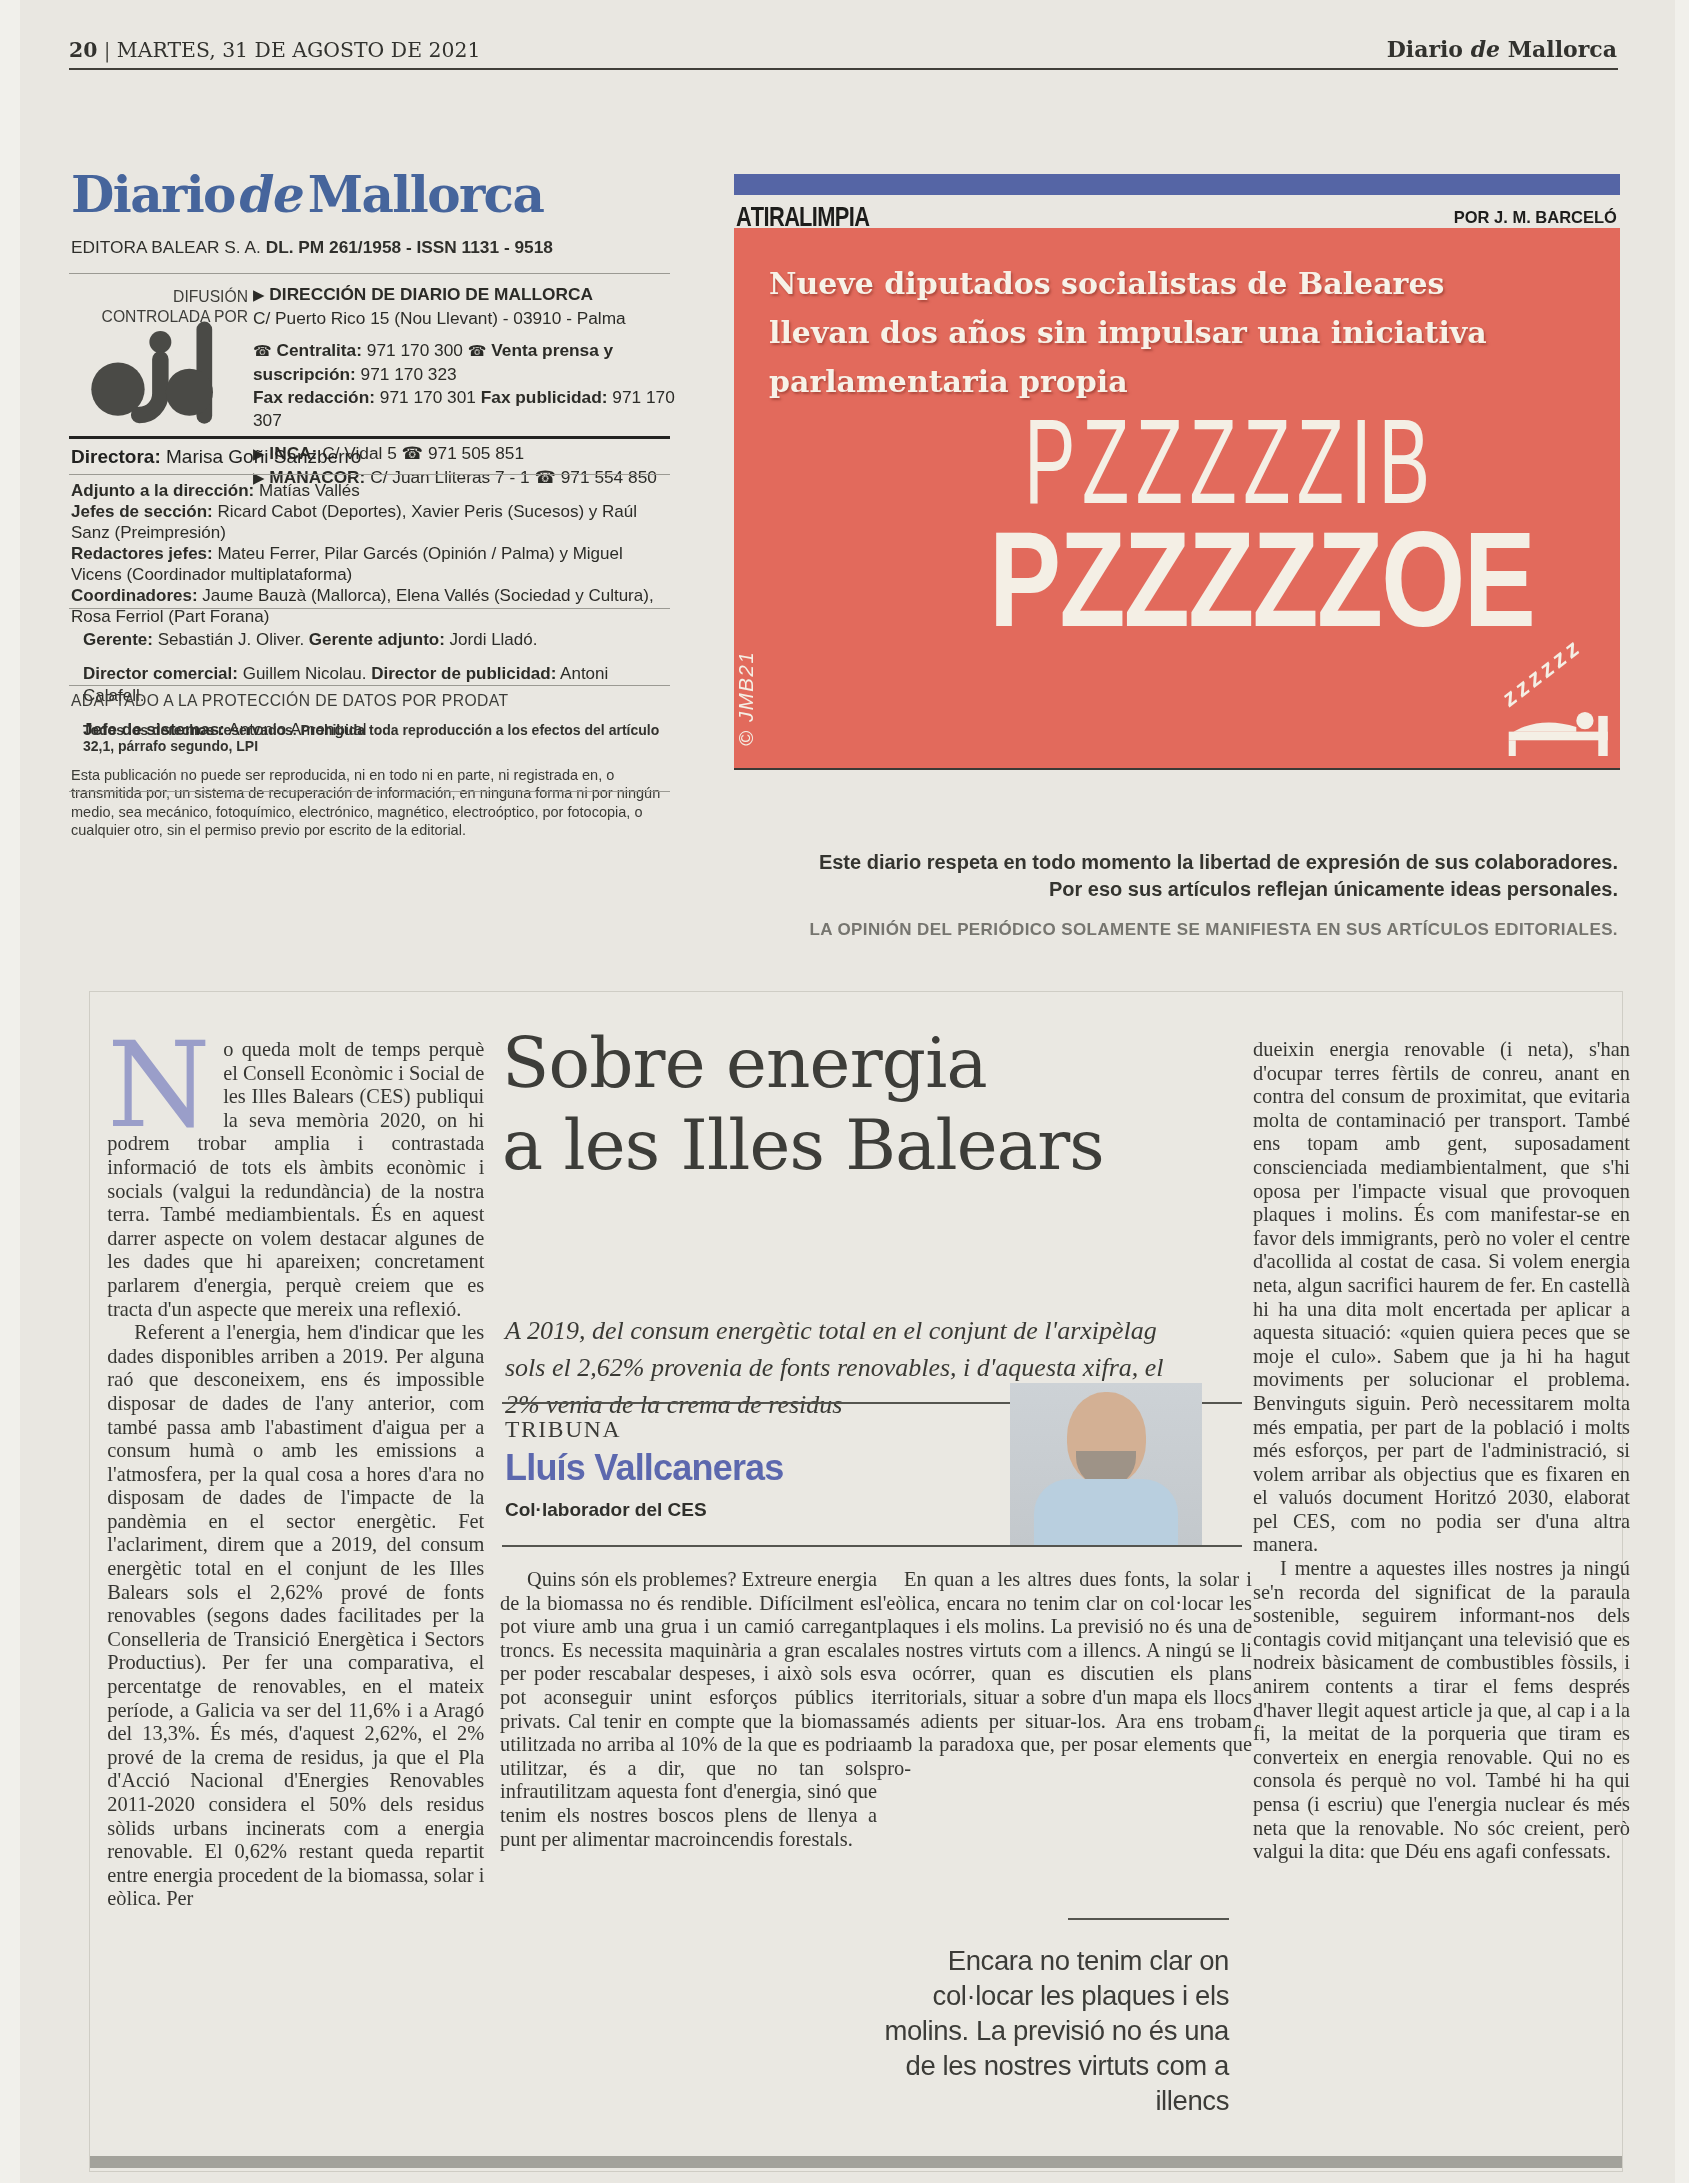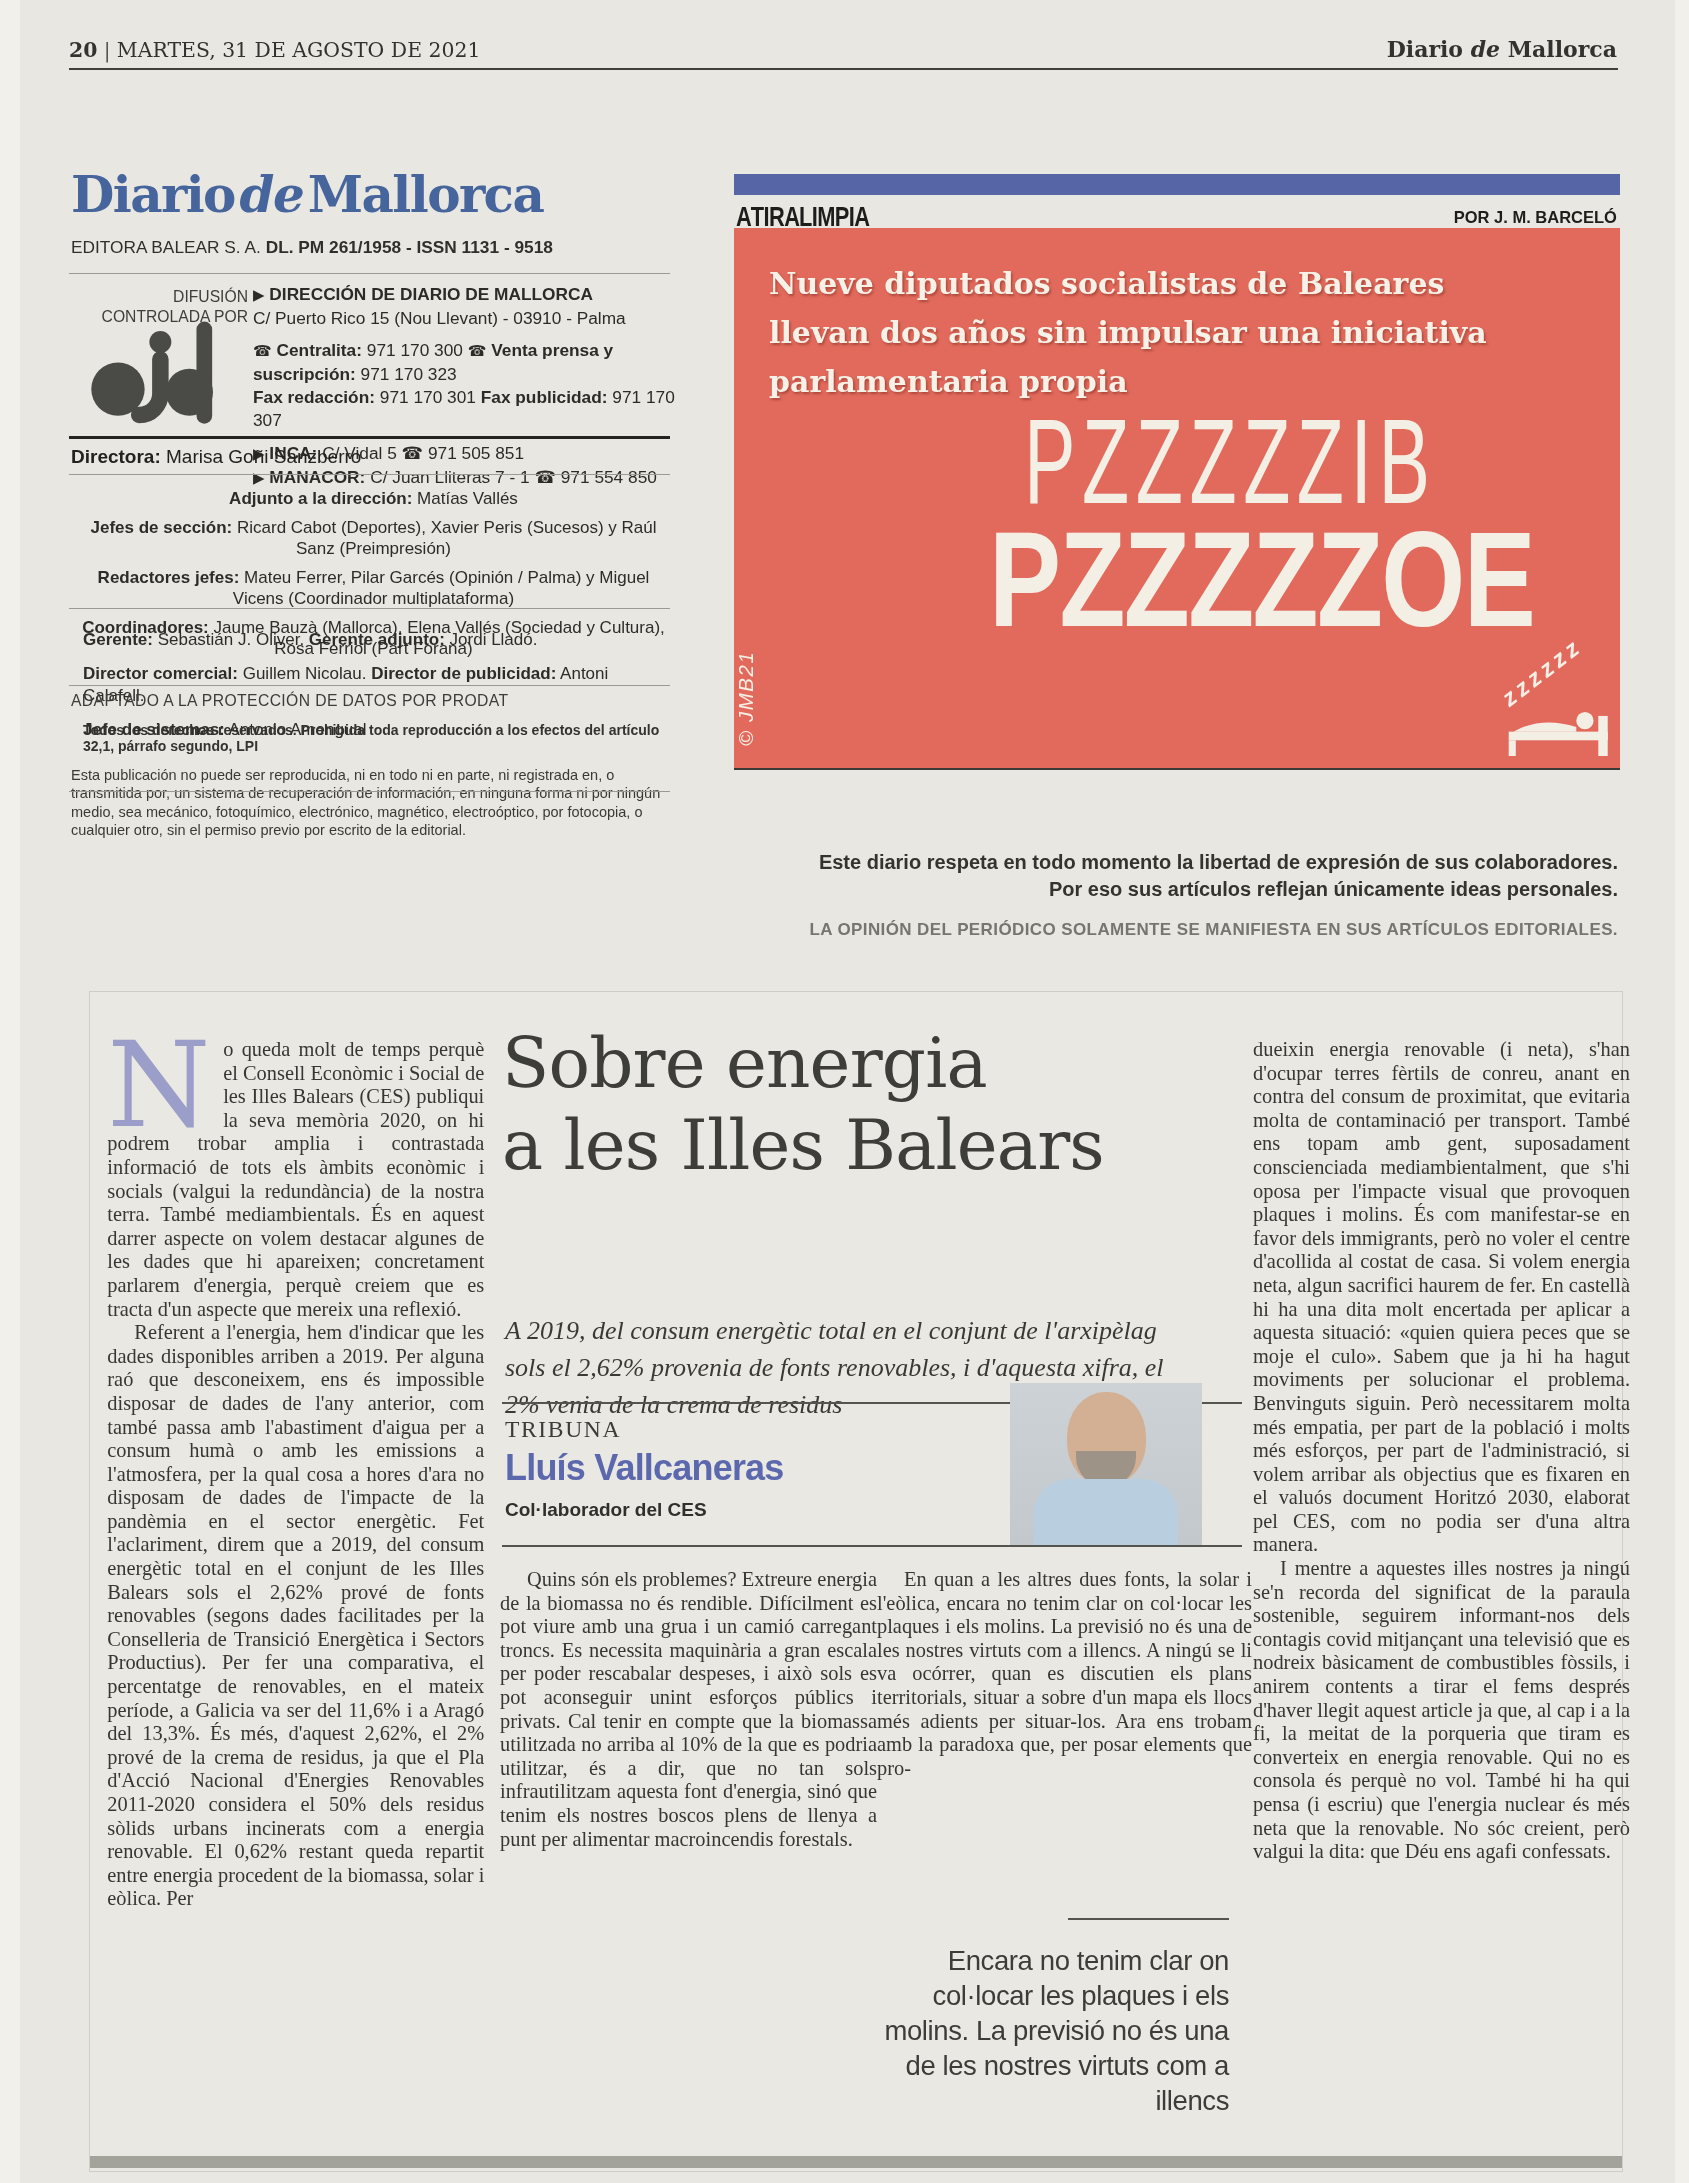--- a/index.html
+++ b/index.html
@@ -26,21 +26,21 @@
   .rule-thick{position:absolute;height:3.1px;background:#232321;}
   .ojd-label{position:absolute;left:75px;top:287px;width:173px;text-align:right;font-size:15.7px;line-height:19.6px;color:#3e3e3a;}
   .ojd-logo{position:absolute;left:85px;top:320px;}
   .mast-contacts{position:absolute;left:253px;top:283px;width:447px;font-size:17.3px;line-height:23px;color:#2b2b27;}
   .mast-contacts b{font-weight:700;}
   .mast-contacts .gap{height:9.4px;}
   .ic{font-family:"DejaVu Sans",sans-serif;font-size:15px;color:#2b2b27;}
   .directora-line{position:absolute;left:71px;top:446px;font-size:19px;color:#222220;}
   .directora-line b{font-weight:700;}
   .staff-block{position:absolute;left:71px;top:480px;width:605px;font-size:17px;line-height:21px;color:#2c2c28;}
-  .staff-block p{margin:8px;text-align:center;}
+  .staff-block p{margin:0;}
   .staff-block b{font-weight:700;}
   .mgmt-block{position:absolute;left:71px;top:617px;width:605px;font-size:17px;line-height:22px;color:#2c2c28;}
   .mgmt-block p{margin:12px;}
   .legal-block{position:absolute;left:71px;top:692px;width:608px;color:#33332f;}
   .legal-prodat{font-size:15.7px;letter-spacing:0.4px;margin:0 0 3.1px 0;color:#3c3c38;}
   .legal-bold{font-size:14px;font-weight:700;margin:12px;}
   .legal-text{font-size:14.5px;line-height:18.4px;margin:1.6px 0 0 0;color:#38383300;color:#3a3a35;}
 
   
   .cartoon{position:absolute;left:734px;top:174px;width:886px;}

